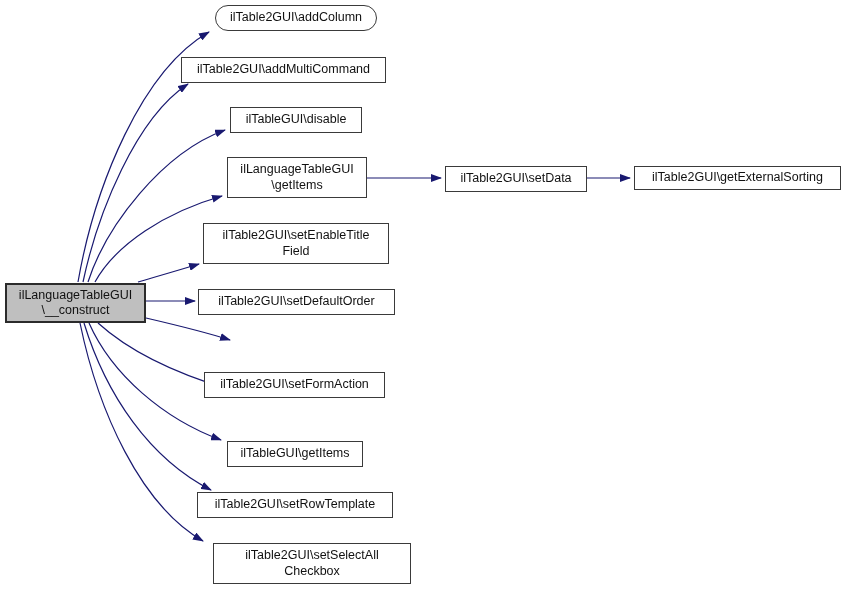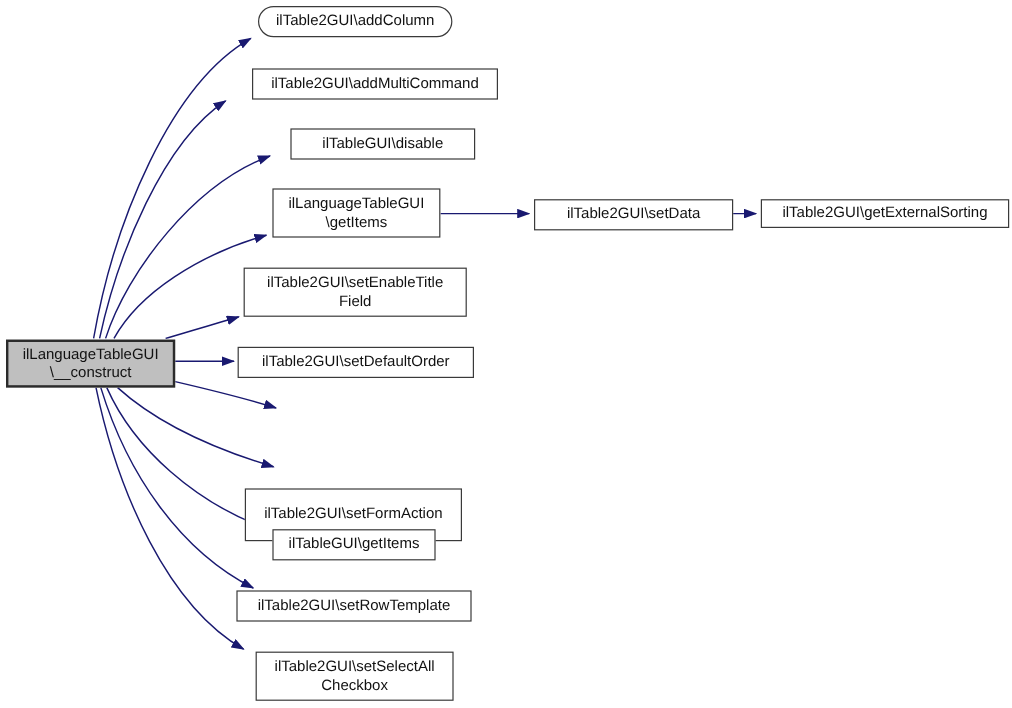--- a/index.html
+++ b/index.html
@@ -68,39 +68,39 @@
       <path marker-end="url(#arrow)" d="M367,178 L441,178"></path>
       <path marker-end="url(#arrow)" d="M587,178 L630,178"></path>
     </g>
   </svg>
 
   <div class="node root" style="left:5px; top:283px; width:141px; height:40px;">ilLanguageTableGUI
 \__construct</div>
 
   <div class="node" style="left:215px; top:5px; width:162px; height:26px;border-radius:13px;">ilTable2GUI\addColumn</div>
 
-  <div class="node" style="left:210px; top:57px; width:205px; height:26px;">ilTable2GUI\addMultiCommand</div>
+  <div class="node" style="left:181px; top:57px; width:205px; height:26px;">ilTable2GUI\addMultiCommand</div>
 
-  <div class="node" style="left:242px; top:107px; width:154px; height:26px;">ilTableGUI\disable</div>
+  <div class="node" style="left:230px; top:107px; width:132px; height:26px;">ilTableGUI\disable</div>
 
   <div class="node" style="left:227px; top:157px; width:140px; height:41px;">ilLanguageTableGUI
 \getItems</div>
 
   <div class="node" style="left:203px; top:223px; width:186px; height:41px;">ilTable2GUI\setEnableTitle
 Field</div>
 
   <div class="node" style="left:198px; top:289px; width:197px; height:26px;">ilTable2GUI\setDefaultOrder</div>
 
 
-  <div class="node" style="left:204px; top:407px; width:181px; height:44px;">ilTable2GUI\setFormAction</div>
+  <div class="node" style="left:204px; top:372px; width:181px; height:26px;">ilTable2GUI\setFormAction</div>
 
   <div class="node" style="left:227px; top:441px; width:136px; height:26px;">ilTableGUI\getItems</div>
 
   <div class="node" style="left:197px; top:492px; width:196px; height:26px;">ilTable2GUI\setRowTemplate</div>
 
-  <div class="node" style="left:213px; top:543px; width:165px; height:41px;">ilTable2GUI\setSelectAll
+  <div class="node" style="left:213px; top:543px; width:198px; height:41px;">ilTable2GUI\setSelectAll
 Checkbox</div>
 
-  <div class="node" style="left:445px; top:166px; width:166px; height:26px;">ilTable2GUI\setData</div>
+  <div class="node" style="left:445px; top:166px; width:142px; height:26px;">ilTable2GUI\setData</div>
 
   <div class="node" style="left:634px; top:166px; width:207px; height:24px;">ilTable2GUI\getExternalSorting</div>
 
 </div>
 
 </body></html>

